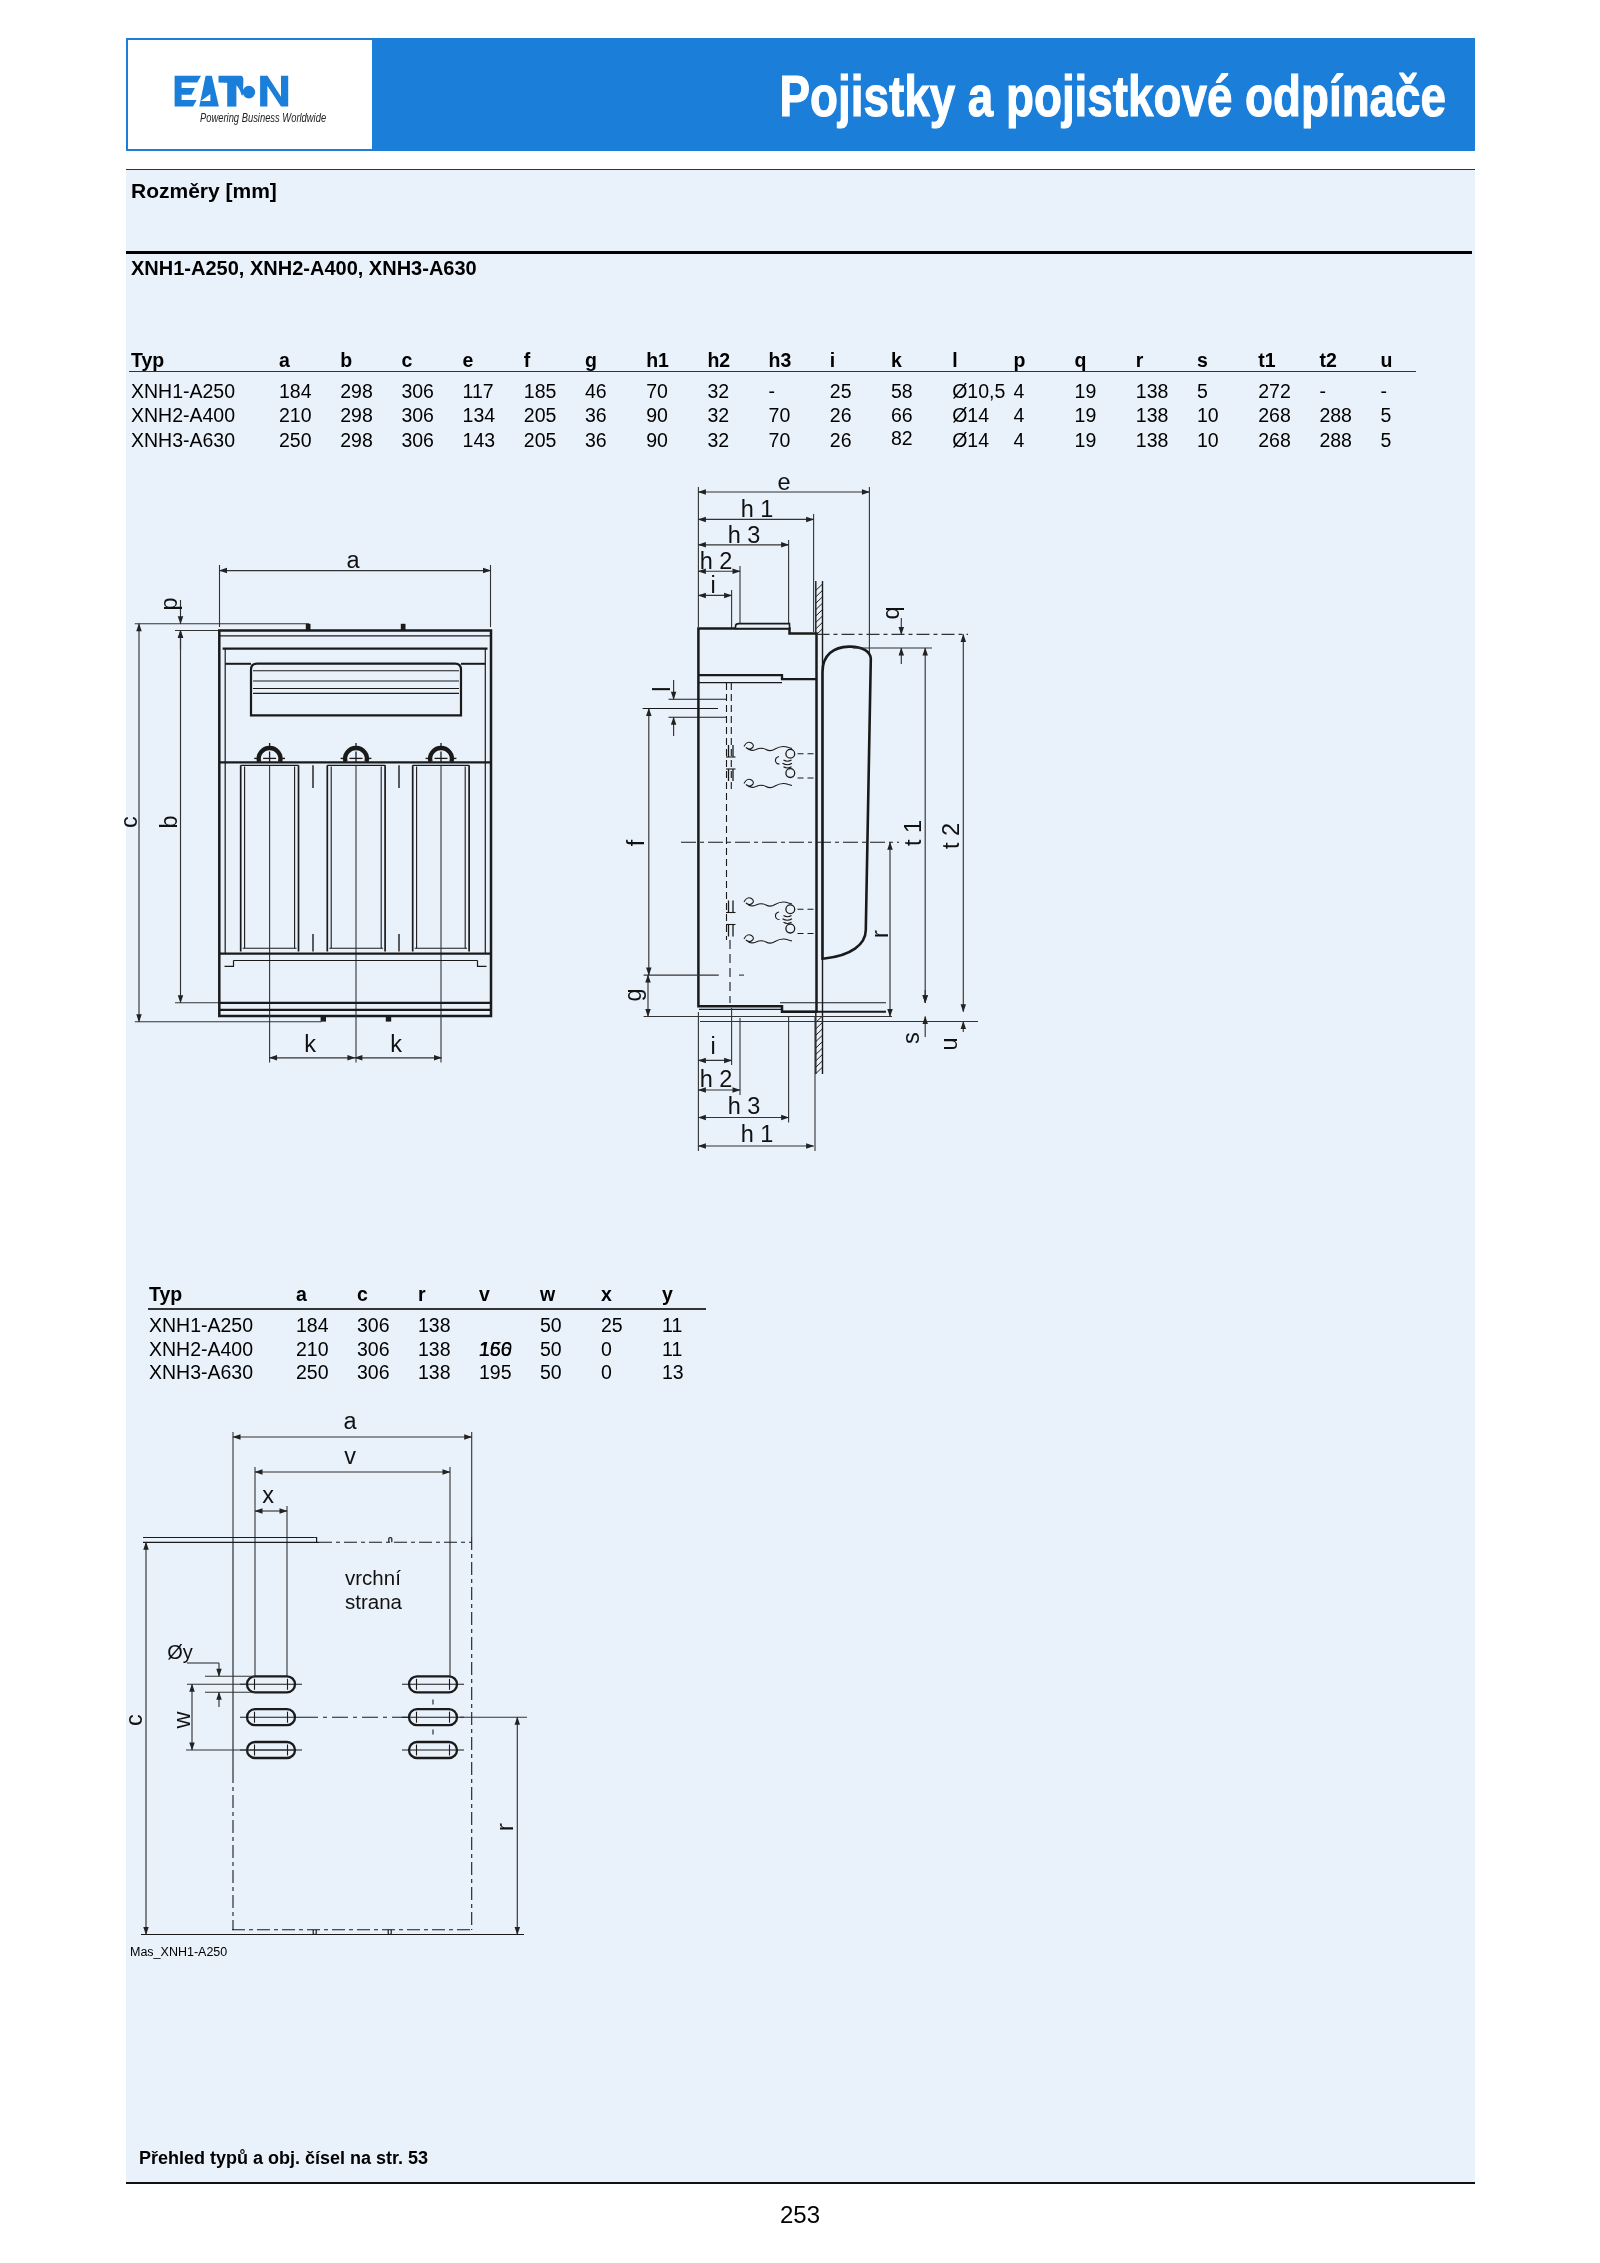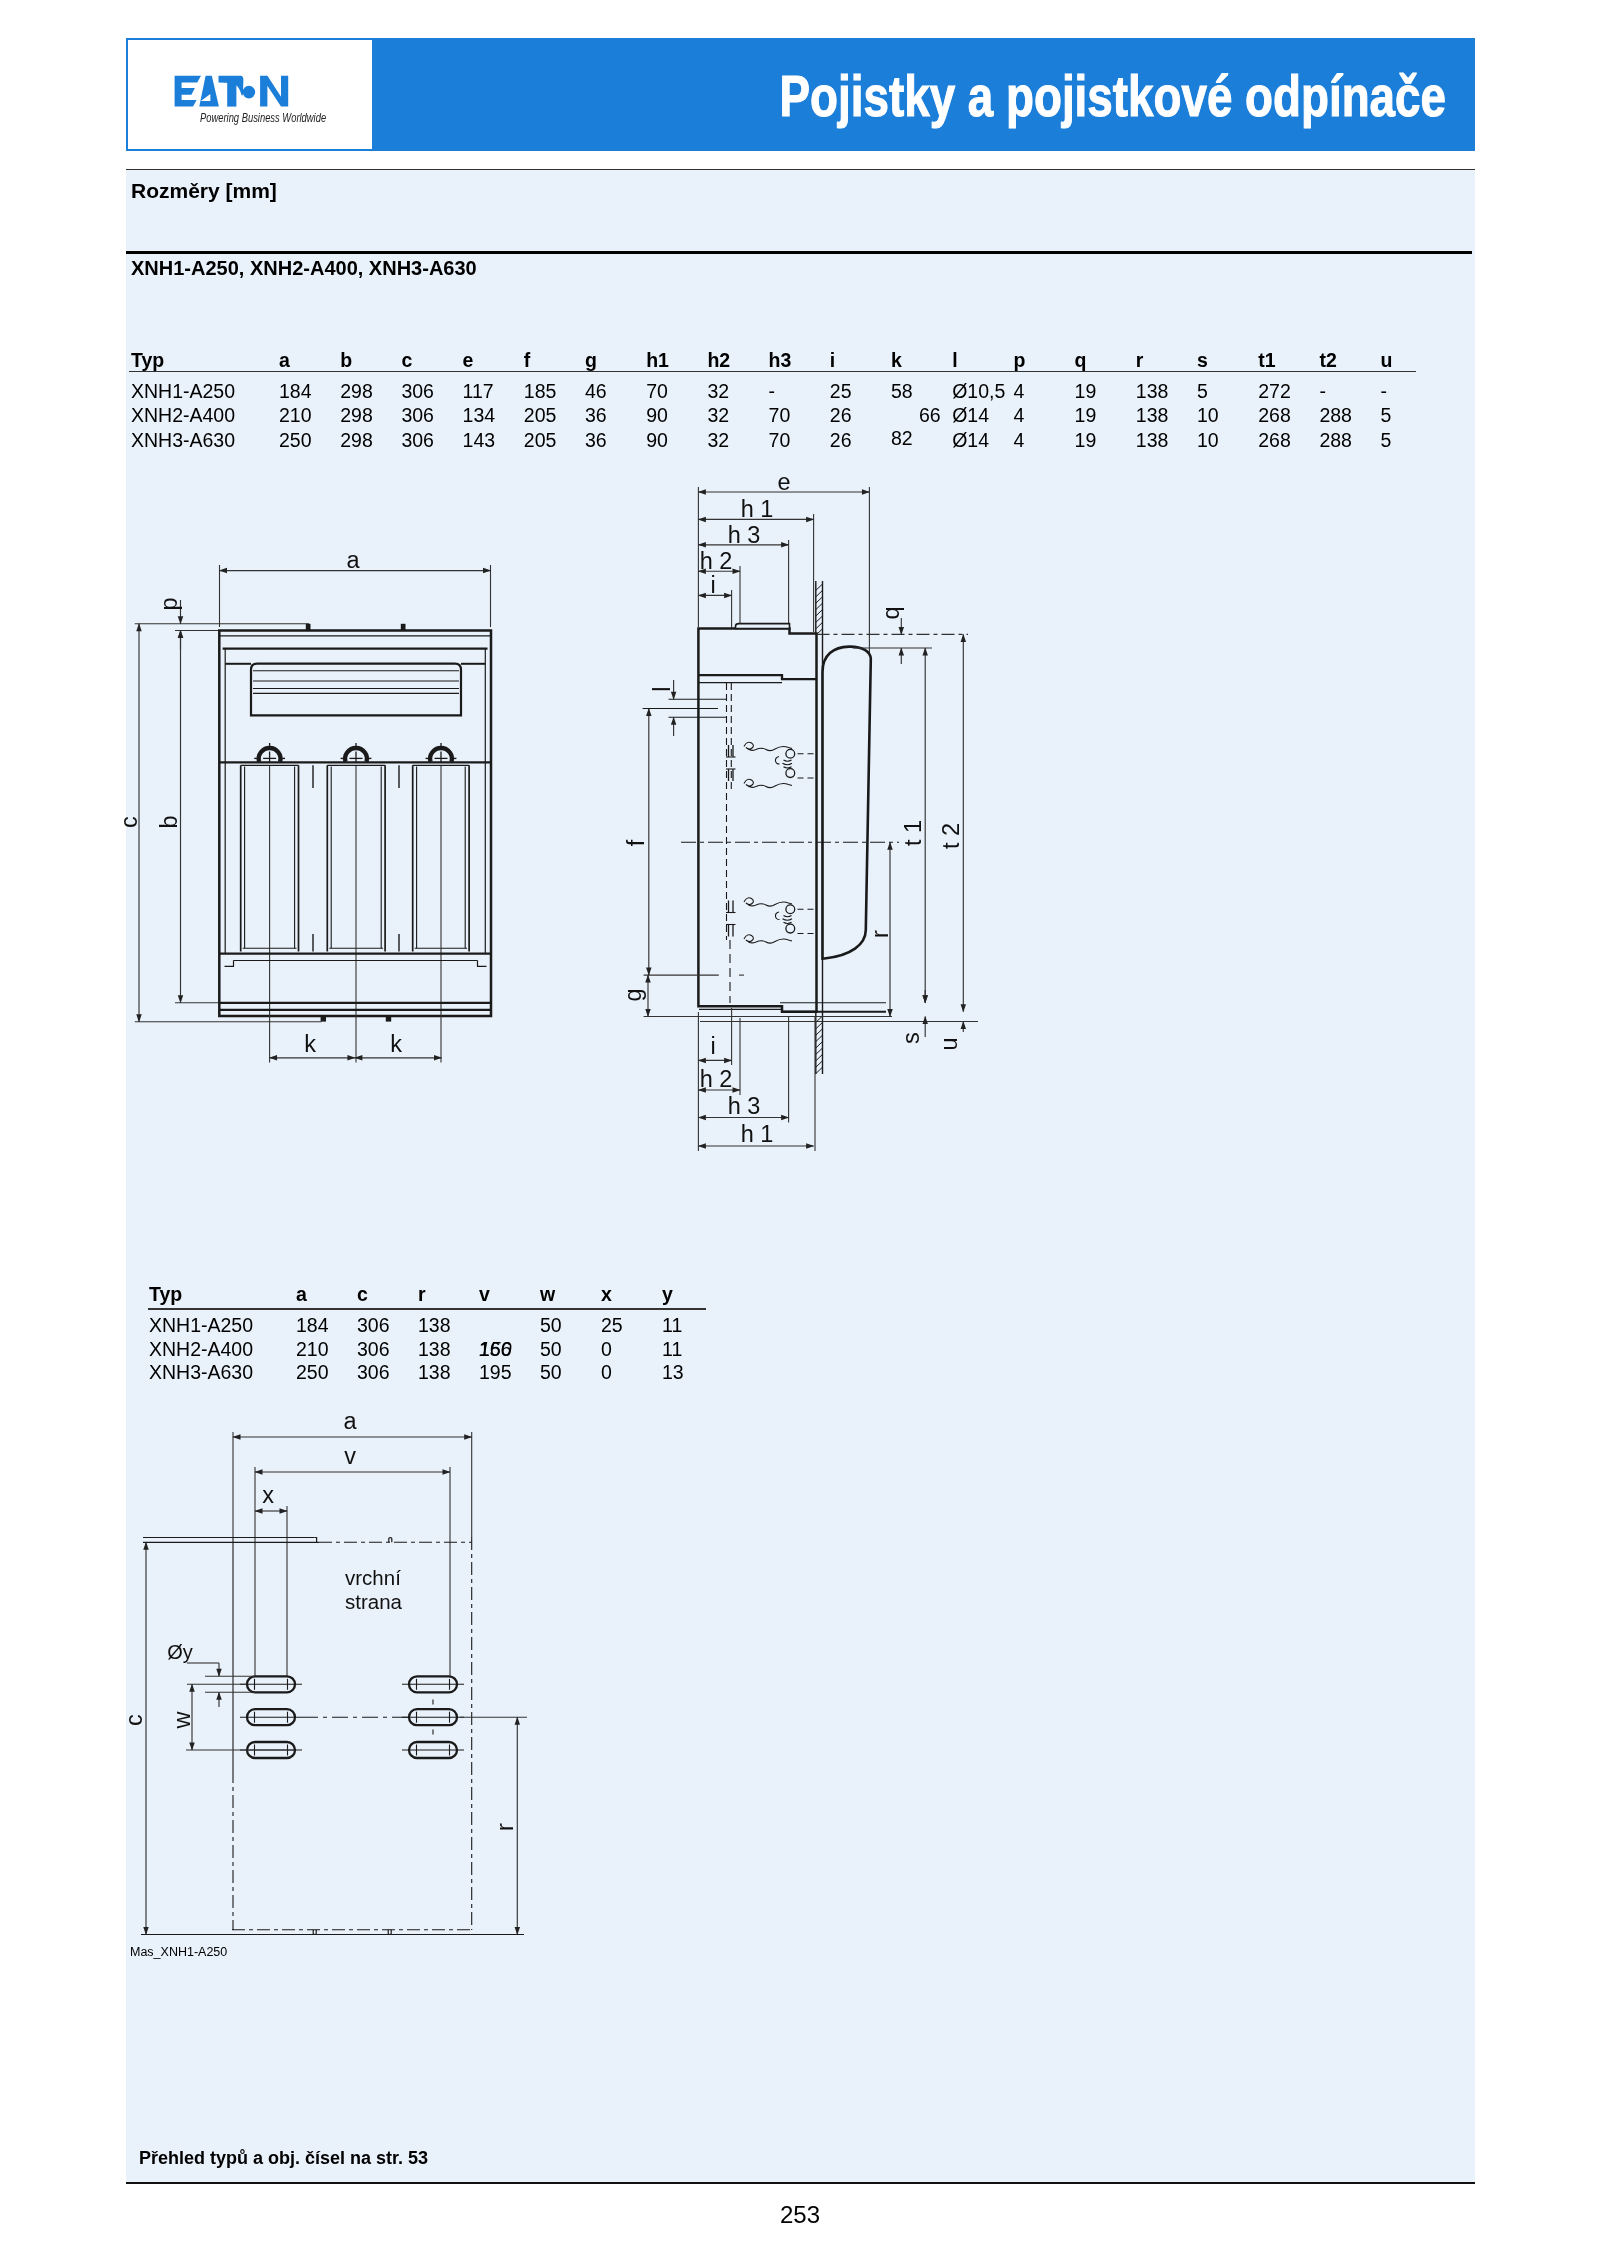--- a/index.html
+++ b/index.html
@@ -95,21 +95,21 @@
 <span class="cell" style="left:279.0px;top:404.2px;">210</span>
 <span class="cell" style="left:340.2px;top:404.2px;">298</span>
 <span class="cell" style="left:401.4px;top:404.2px;">306</span>
 <span class="cell" style="left:462.6px;top:404.2px;">134</span>
 <span class="cell" style="left:523.8px;top:404.2px;">205</span>
 <span class="cell" style="left:585.0px;top:404.2px;">36</span>
 <span class="cell" style="left:646.2px;top:404.2px;">90</span>
 <span class="cell" style="left:707.4px;top:404.2px;">32</span>
 <span class="cell" style="left:768.6px;top:404.2px;">70</span>
 <span class="cell" style="left:829.8px;top:404.2px;">26</span>
-<span class="cell" style="left:891.0px;top:404.2px;margin-left:28px;">66</span>
+<span class="cell" style="left:891.0px;top:404.2px;">66</span>
 <span class="cell" style="left:952.2px;top:404.2px;">Ø14</span>
 <span class="cell" style="left:1013.4px;top:404.2px;">4</span>
 <span class="cell" style="left:1074.6px;top:404.2px;">19</span>
 <span class="cell" style="left:1135.8px;top:404.2px;">138</span>
 <span class="cell" style="left:1197.0px;top:404.2px;">10</span>
 <span class="cell" style="left:1258.2px;top:404.2px;">268</span>
 <span class="cell" style="left:1319.4px;top:404.2px;">288</span>
 <span class="cell" style="left:1380.6px;top:404.2px;">5</span>
 <span class="cell" style="left:131.0px;top:428.9px;">XNH3-A630</span>
 <span class="cell" style="left:279.0px;top:428.9px;">250</span>

